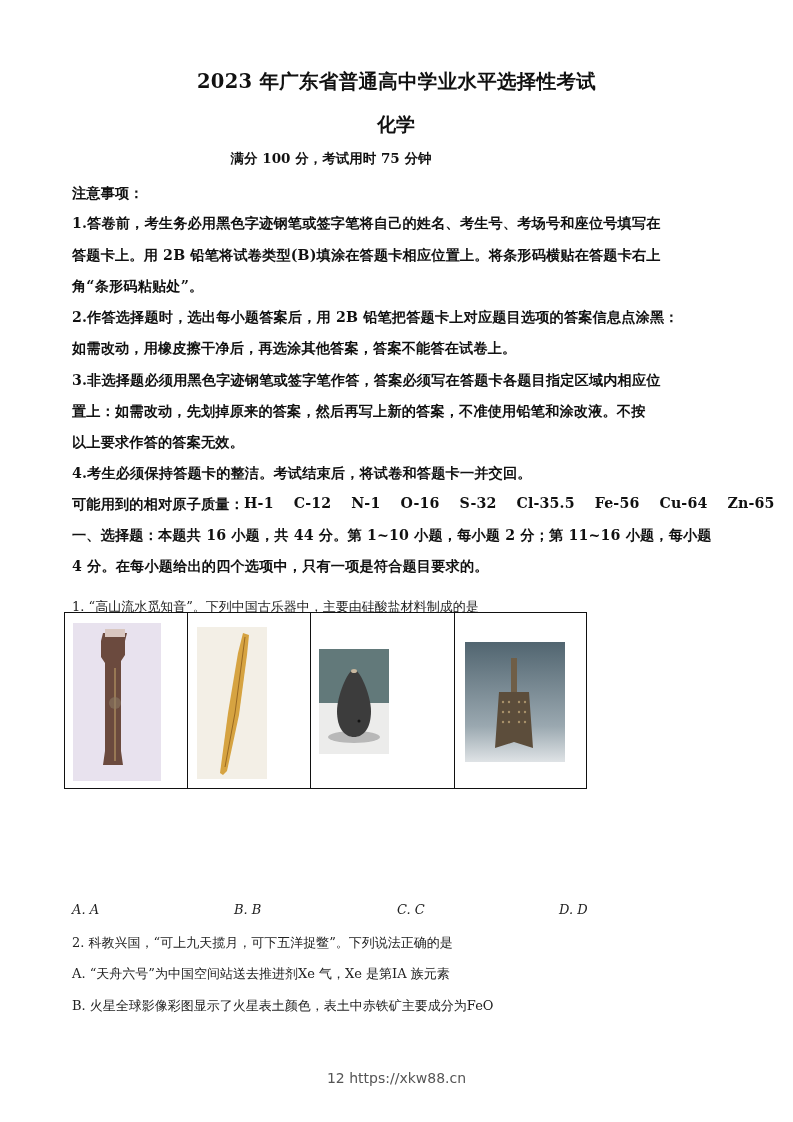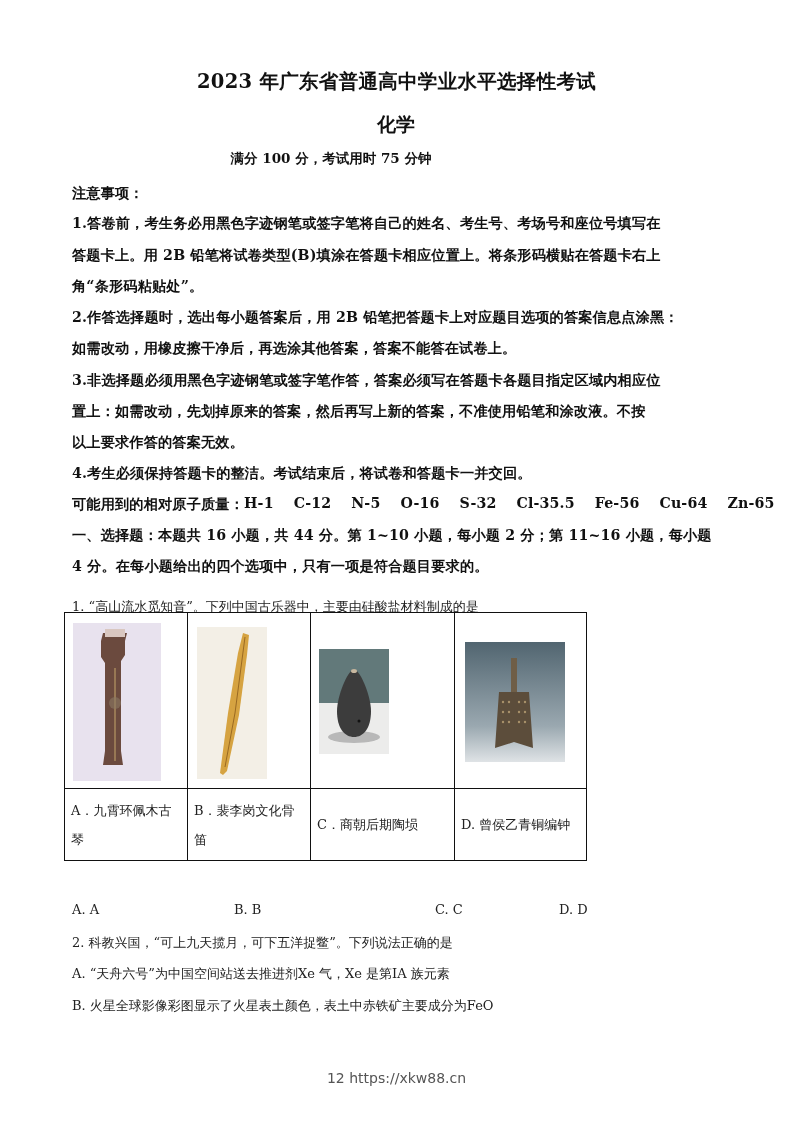--- a/index.html
+++ b/index.html
@@ -12,21 +12,21 @@
     .b { font-weight: bold; font-size: 14.2px; left: 72px; white-space: nowrap; letter-spacing: 0.15px; }
     .n { font-size: 13px; left: 72px; white-space: nowrap; color: #222; }
     .atoms { display: flex; gap: 0; }
     .atoms span.mass { display: inline-block; margin-left: 20px; }
     table.q1 { position: absolute; left: 64px; top: 612px; border-collapse: collapse; }
     table.q1 td { border: 1.5px solid #111; padding: 0; vertical-align: middle; }
     .imgcell { height: 175px; position: relative; }
     .lblcell { height: 71px; font-size: 13px; color: #222; padding: 0 6px !important; line-height: 29px; }
     .pic { position: absolute; }
     .opts { top: 902px; left: 72px; width: 560px; font-size: 13px; color: #222; }
-    .opts span { position: absolute; }
+    .opts span { position: absolute; font-style: italic; }
     .footer { left: 0; width: 793px; top: 1070px; text-align: center; font-family: "DejaVu Sans", "Liberation Sans", sans-serif; font-size: 14px; color: #555; }
   </style>
 </head>
 <body>
 
 <div class="abs title">2023 年广东省普通高中学业水平选择性考试</div>
 <div class="abs subject">化学</div>
 <div class="abs scoreline">满分 100 分，考试用时 75 分钟</div>
 
 <div class="abs b" style="top:184px;">注意事项：</div>
@@ -37,21 +37,21 @@
 <div class="abs b" style="top:339px;">如需改动，用橡皮擦干净后，再选涂其他答案，答案不能答在试卷上。</div>
 <div class="abs b" style="top:371px;">3.非选择题必须用黑色字迹钢笔或签字笔作答，答案必须写在答题卡各题目指定区域内相应位</div>
 <div class="abs b" style="top:402px;">置上：如需改动，先划掉原来的答案，然后再写上新的答案，不准使用铅笔和涂改液。不按</div>
 <div class="abs b" style="top:433px;">以上要求作答的答案无效。</div>
 <div class="abs b" style="top:464px;">4.考生必须保持答题卡的整洁。考试结束后，将试卷和答题卡一并交回。</div>
 
 <div class="abs b atoms" style="top:495px;">
   <span>可能用到的相对原子质量：</span>
   <span class="mass" style="margin-left:0">H-1</span>
   <span class="mass">C-12</span>
-  <span class="mass">N-5</span>
+  <span class="mass">N-1</span>
   <span class="mass">O-16</span>
   <span class="mass">S-32</span>
   <span class="mass">Cl-35.5</span>
   <span class="mass">Fe-56</span>
   <span class="mass">Cu-64</span>
   <span class="mass">Zn-65</span>
 </div>
 
 <div class="abs b" style="top:526px;">一、选择题：本题共 16 小题，共 44 分。第 1~10 小题，每小题 2 分；第 11~16 小题，每小题</div>
 <div class="abs b" style="top:557px;">4 分。在每小题给出的四个选项中，只有一项是符合题目要求的。</div>
@@ -109,43 +109,27 @@
               <circle cx="54" cy="70" r="1.2"></circle>
               <circle cx="60" cy="70" r="1.2"></circle>
           <circle cx="38" cy="80" r="1.2"></circle>
               <circle cx="44" cy="80" r="1.2"></circle>
               <circle cx="54" cy="80" r="1.2"></circle>
               <circle cx="60" cy="80" r="1.2"></circle>
         </g>
       </svg>
     </td>
   </tr>
-  <tr>
-    <td class="lblcell">
-      <div>A．九霄环佩木古</div>
-      <div>琴</div>
-    </td>
-    <td class="lblcell">
-      <div>B．裴李岗文化骨</div>
-      <div>笛</div>
-    </td>
-    <td class="lblcell">
-      <div>C．商朝后期陶埙</div>
-    </td>
-    <td class="lblcell">
-      <div>D. 曾侯乙青铜编钟</div>
-    </td>
-  </tr>
 </tbody>
   </table>
 
 <div class="abs opts">
   <span style="left:0;">A. A</span>
   <span style="left:162px;">B. B</span>
-  <span style="left:325px;margin-left:38px;">C. C</span>
+  <span style="left:325px;">C. C</span>
   <span style="left:487px;">D. D</span>
 </div>
 
 <div class="abs n" style="top:934px;">2. 科教兴国，“可上九天揽月，可下五洋捉鳖”。下列说法正确的是</div>
 <div class="abs n" style="top:965px;">A. “天舟六号”为中国空间站送去推进剂Xe 气，Xe 是第IA 族元素</div>
 <div class="abs n" style="top:997px;">B. 火星全球影像彩图显示了火星表土颜色，表土中赤铁矿主要成分为FeO</div>
 
 <div class="abs footer">12 https://xkw88.cn</div>
 
 </body></html>

